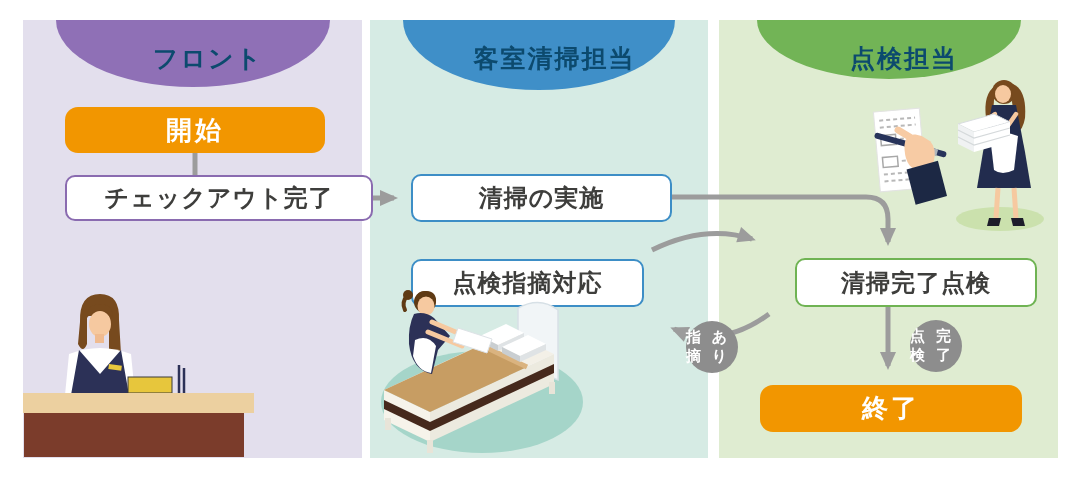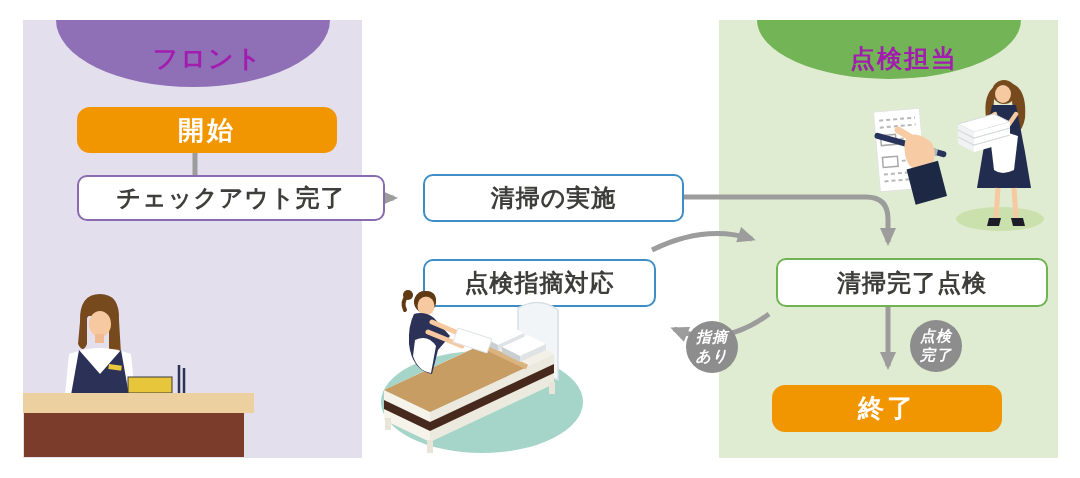--- a/index.html
+++ b/index.html
@@ -8,44 +8,48 @@
     font-family:"Liberation Sans","DejaVu Sans",sans-serif;
   }
   .lane{position:absolute;top:20px;height:438px;overflow:hidden;z-index:1;}
   .lane-front{left:23px;width:339px;background:#e3dfed;}
   .lane-cleaning{left:370px;width:338px;background:#d6ebe4;}
   .lane-inspection{left:719px;width:339px;background:#dfecd1;}
   .lane-ellipse{position:absolute;left:50%;transform:translateX(-50%);border-radius:50%;}
   .lane-front .lane-ellipse{width:274px;height:134px;top:-67px;background:#8f70b6;}
   .lane-cleaning .lane-ellipse{width:272px;height:140px;top:-70px;background:#3f8fc8;}
   .lane-inspection .lane-ellipse{width:264px;height:118px;top:-59px;background:#72b456;}
-  .lane-title{position:absolute;top:22px;left:0;right:0;text-align:center;color:#a21caf;
+  .lane-title{position:absolute;top:22px;left:0;right:0;text-align:center;color:#0c4a6e;
     font-weight:bold;font-size:25px;letter-spacing:2px;margin-left:31px;}
   .node{position:absolute;z-index:4;display:flex;align-items:center;justify-content:center;
     background:#ffffff;border-radius:10px;box-sizing:border-box;color:#3e3e3c;
-    font-weight:bold;font-size:24px;letter-spacing:1px;margin-left:12px;}
+    font-weight:bold;font-size:24px;letter-spacing:1px;}
   .node.terminal{background:#f29600;border:none;border-radius:13px;color:#ffffff;font-size:26px;letter-spacing:3px;}
   .border-purple{border:2px solid #8a6bb0;}
   .border-blue{border:2px solid #3d8ec6;}
   .border-green{border:2px solid #6fb353;}
   .edge-label{position:absolute;z-index:5;width:52px;height:52px;border-radius:50%;
     background:#8d8d8d;color:#ffffff;font-weight:bold;font-size:15px;line-height:1.25;
-    display:flex;flex-direction:column;align-items:center;justify-content:center;letter-spacing:1px;font-style:italic;}
+    display:flex;flex-direction:row;align-items:center;justify-content:center;letter-spacing:1px;}
   .arrow-layer{position:absolute;left:0;top:0;z-index:3;pointer-events:none;}
   .illo{position:absolute;z-index:2;}
   .illo-housekeeper{z-index:6;}
 </style>
 </head>
 <body>
 
 <div class="canvas">
 
   <div class="lane lane-front">
     <div class="lane-ellipse"></div>
     <div class="lane-title">フロント</div>
+  </div>
+  <div class="lane lane-cleaning">
+    <div class="lane-ellipse"></div>
+    <div class="lane-title">客室清掃担当</div>
   </div>
   <div class="lane lane-inspection">
     <div class="lane-ellipse"></div>
     <div class="lane-title">点検担当</div>
   </div>
 
   <svg class="illo" style="left:23px;top:288px;" width="231" height="170" viewBox="0 0 231 170">
     <g>
       <path d="M57,34 Q56,6 77,6 Q97,6 96,32 L98,66 Q92,76 86,66 L86,28 L64,28 L64,56 Q60,66 55,56 Z" fill="#774a1e"></path>
       <ellipse cx="77" cy="36" rx="11" ry="13" fill="#f6c9a0"></ellipse>
@@ -152,22 +156,22 @@
       <path d="M888,307 L888,366" marker-end="url(#ah)"></path>
       <path d="M652,250 Q705,224 752,239" marker-end="url(#ah)"></path>
       <path d="M769,314 Q722,349 674,329" marker-end="url(#ah)"></path>
     </g>
   </svg>
 
   <div class="node terminal" style="left:65px;top:107px;width:260px;height:46px;">開始</div>
   <div class="node border-purple" style="left:65px;top:175px;width:308px;height:46px;">チェックアウト完了</div>
   <div class="node border-blue" style="left:411px;top:174px;width:261px;height:48px;text-align:right;">清掃の実施</div>
   <div class="node border-blue" style="left:411px;top:259px;width:233px;height:48px;">点検指摘対応</div>
-  <div class="node border-green" style="left:764px;top:258px;width:272px;height:49px;">清掃完了点検</div>
-  <div class="node terminal" style="left:760px;top:385px;width:230px;height:47px;">終了</div>
+  <div class="node border-green" style="left:795px;top:258px;width:242px;height:49px;">清掃完了点検</div>
+  <div class="node terminal" style="left:760px;top:385px;width:262px;height:47px;">終了</div>
 
   <div class="edge-label" style="left:686px;top:321px;">
     <span>指摘</span>
     <span>あり</span>
   </div>
   <div class="edge-label" style="left:910px;top:320px;">
     <span>点検</span>
     <span>完了</span>
   </div>
 

